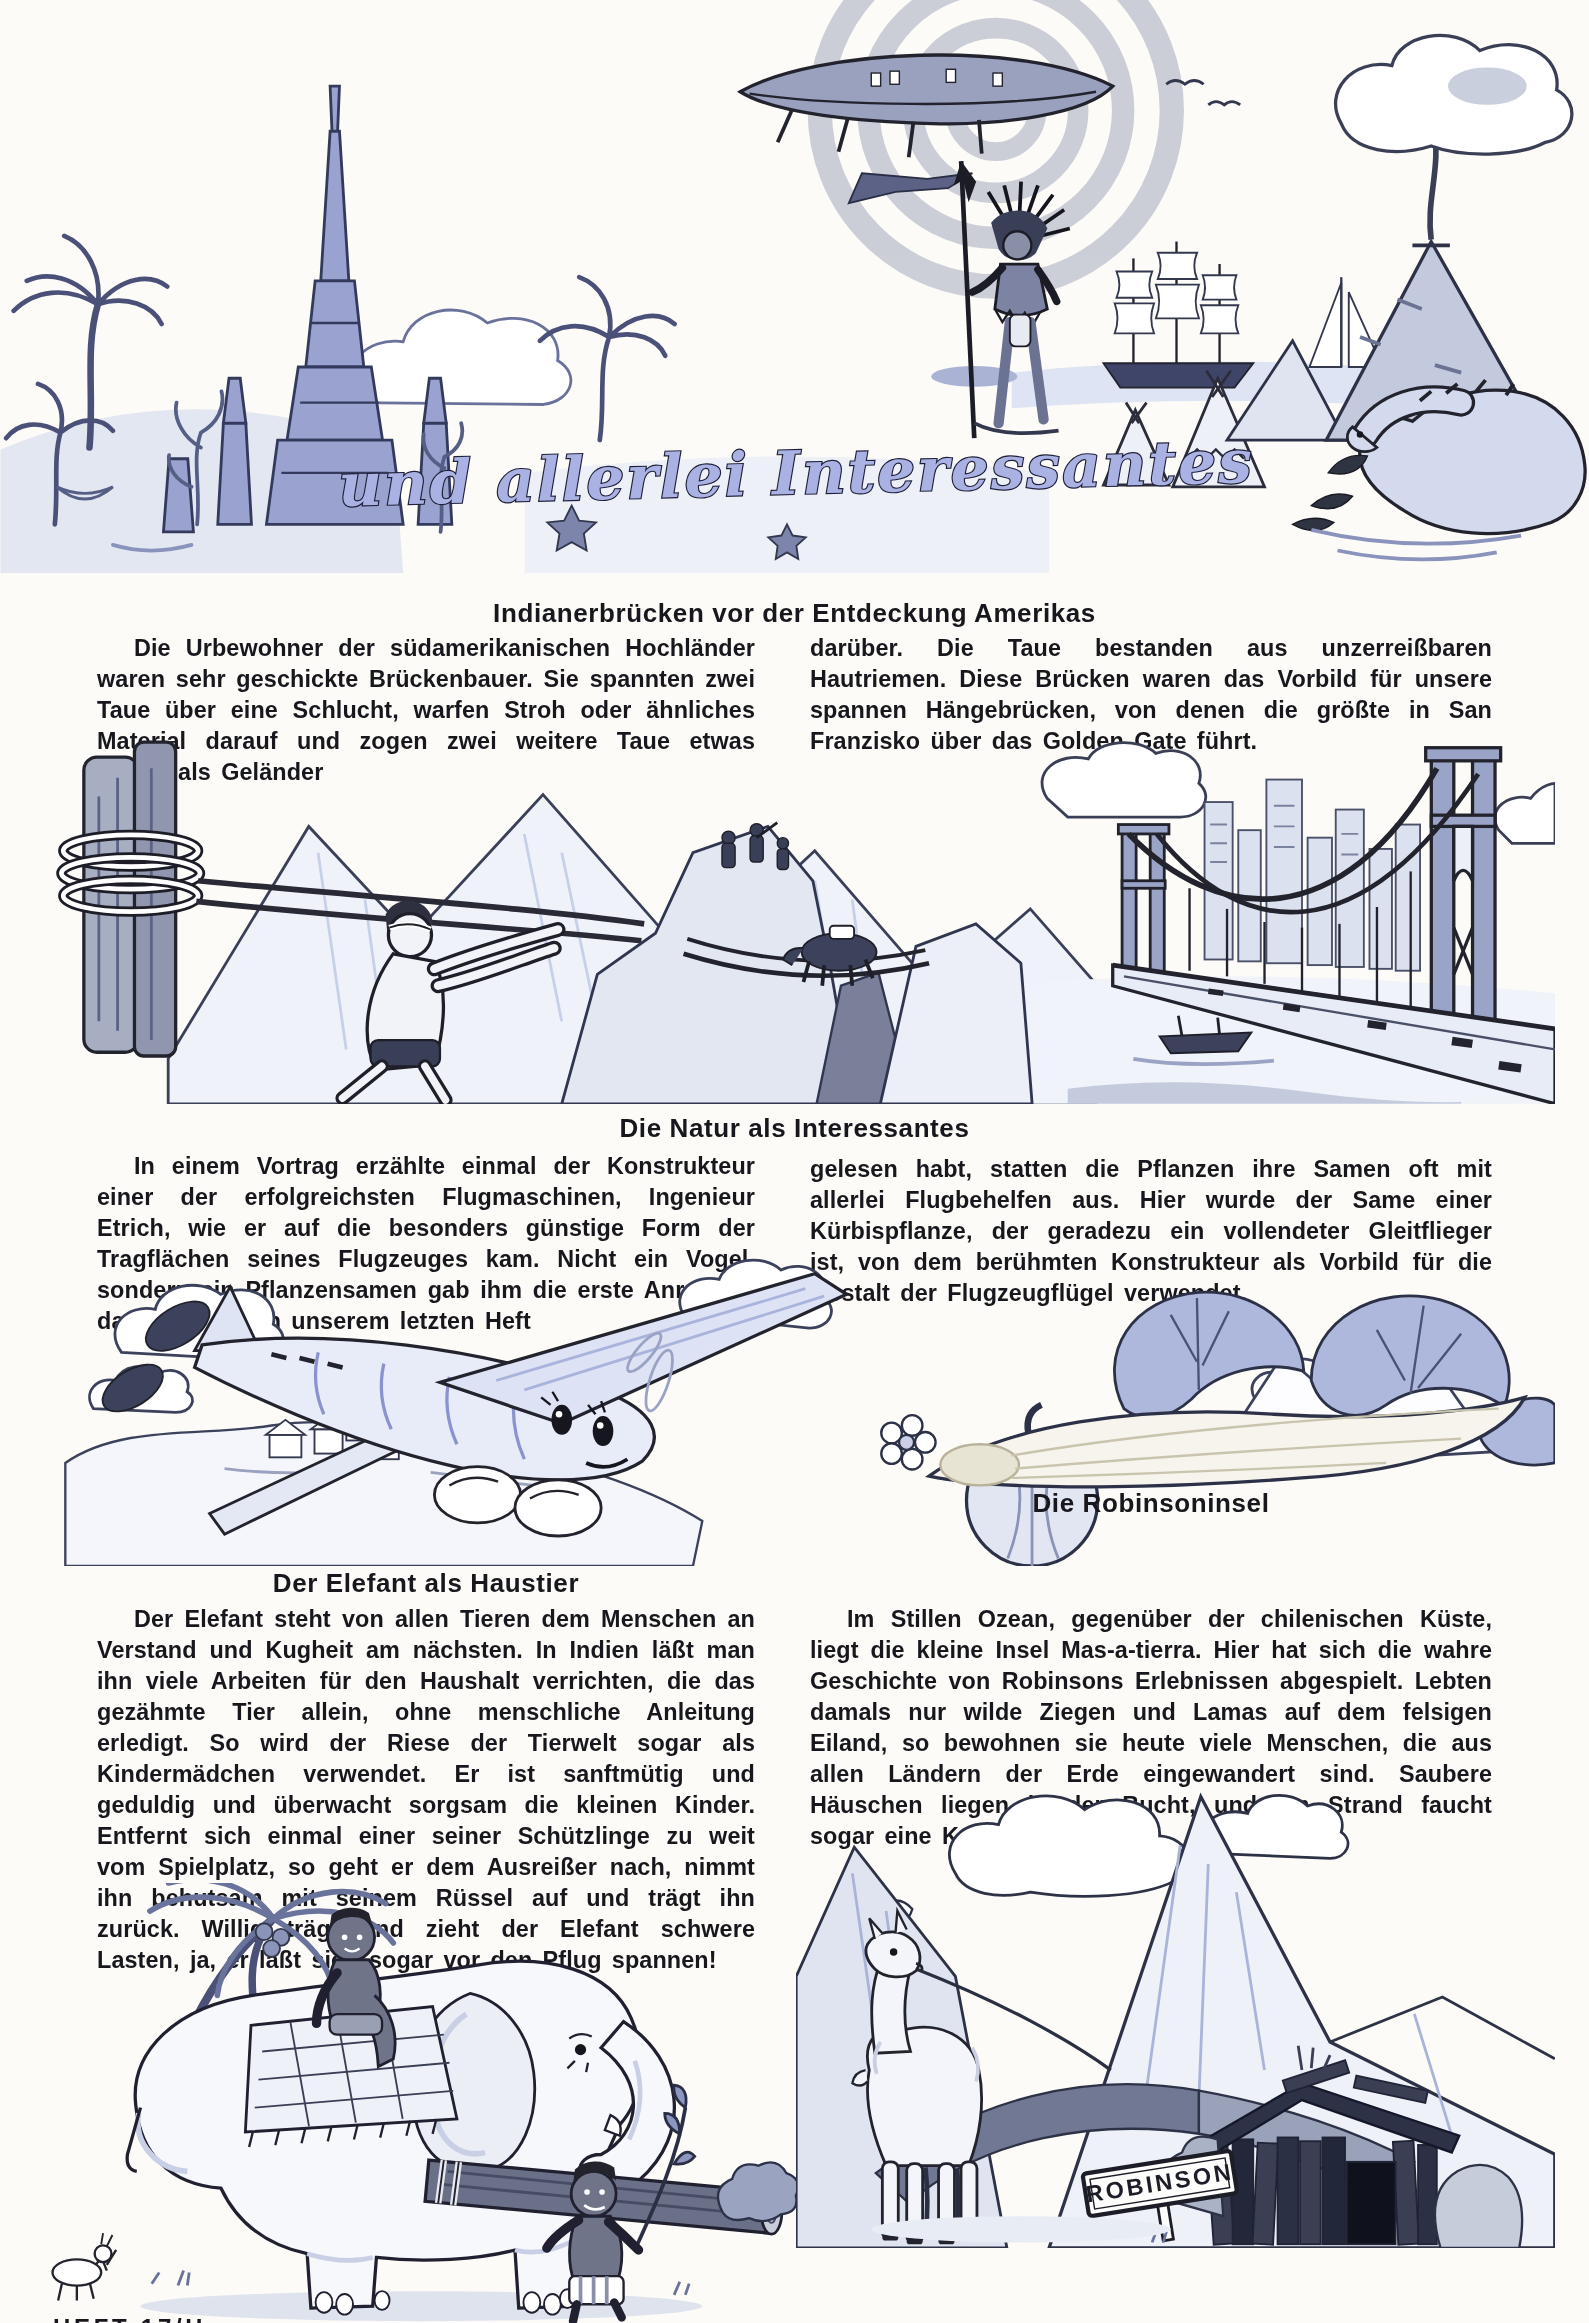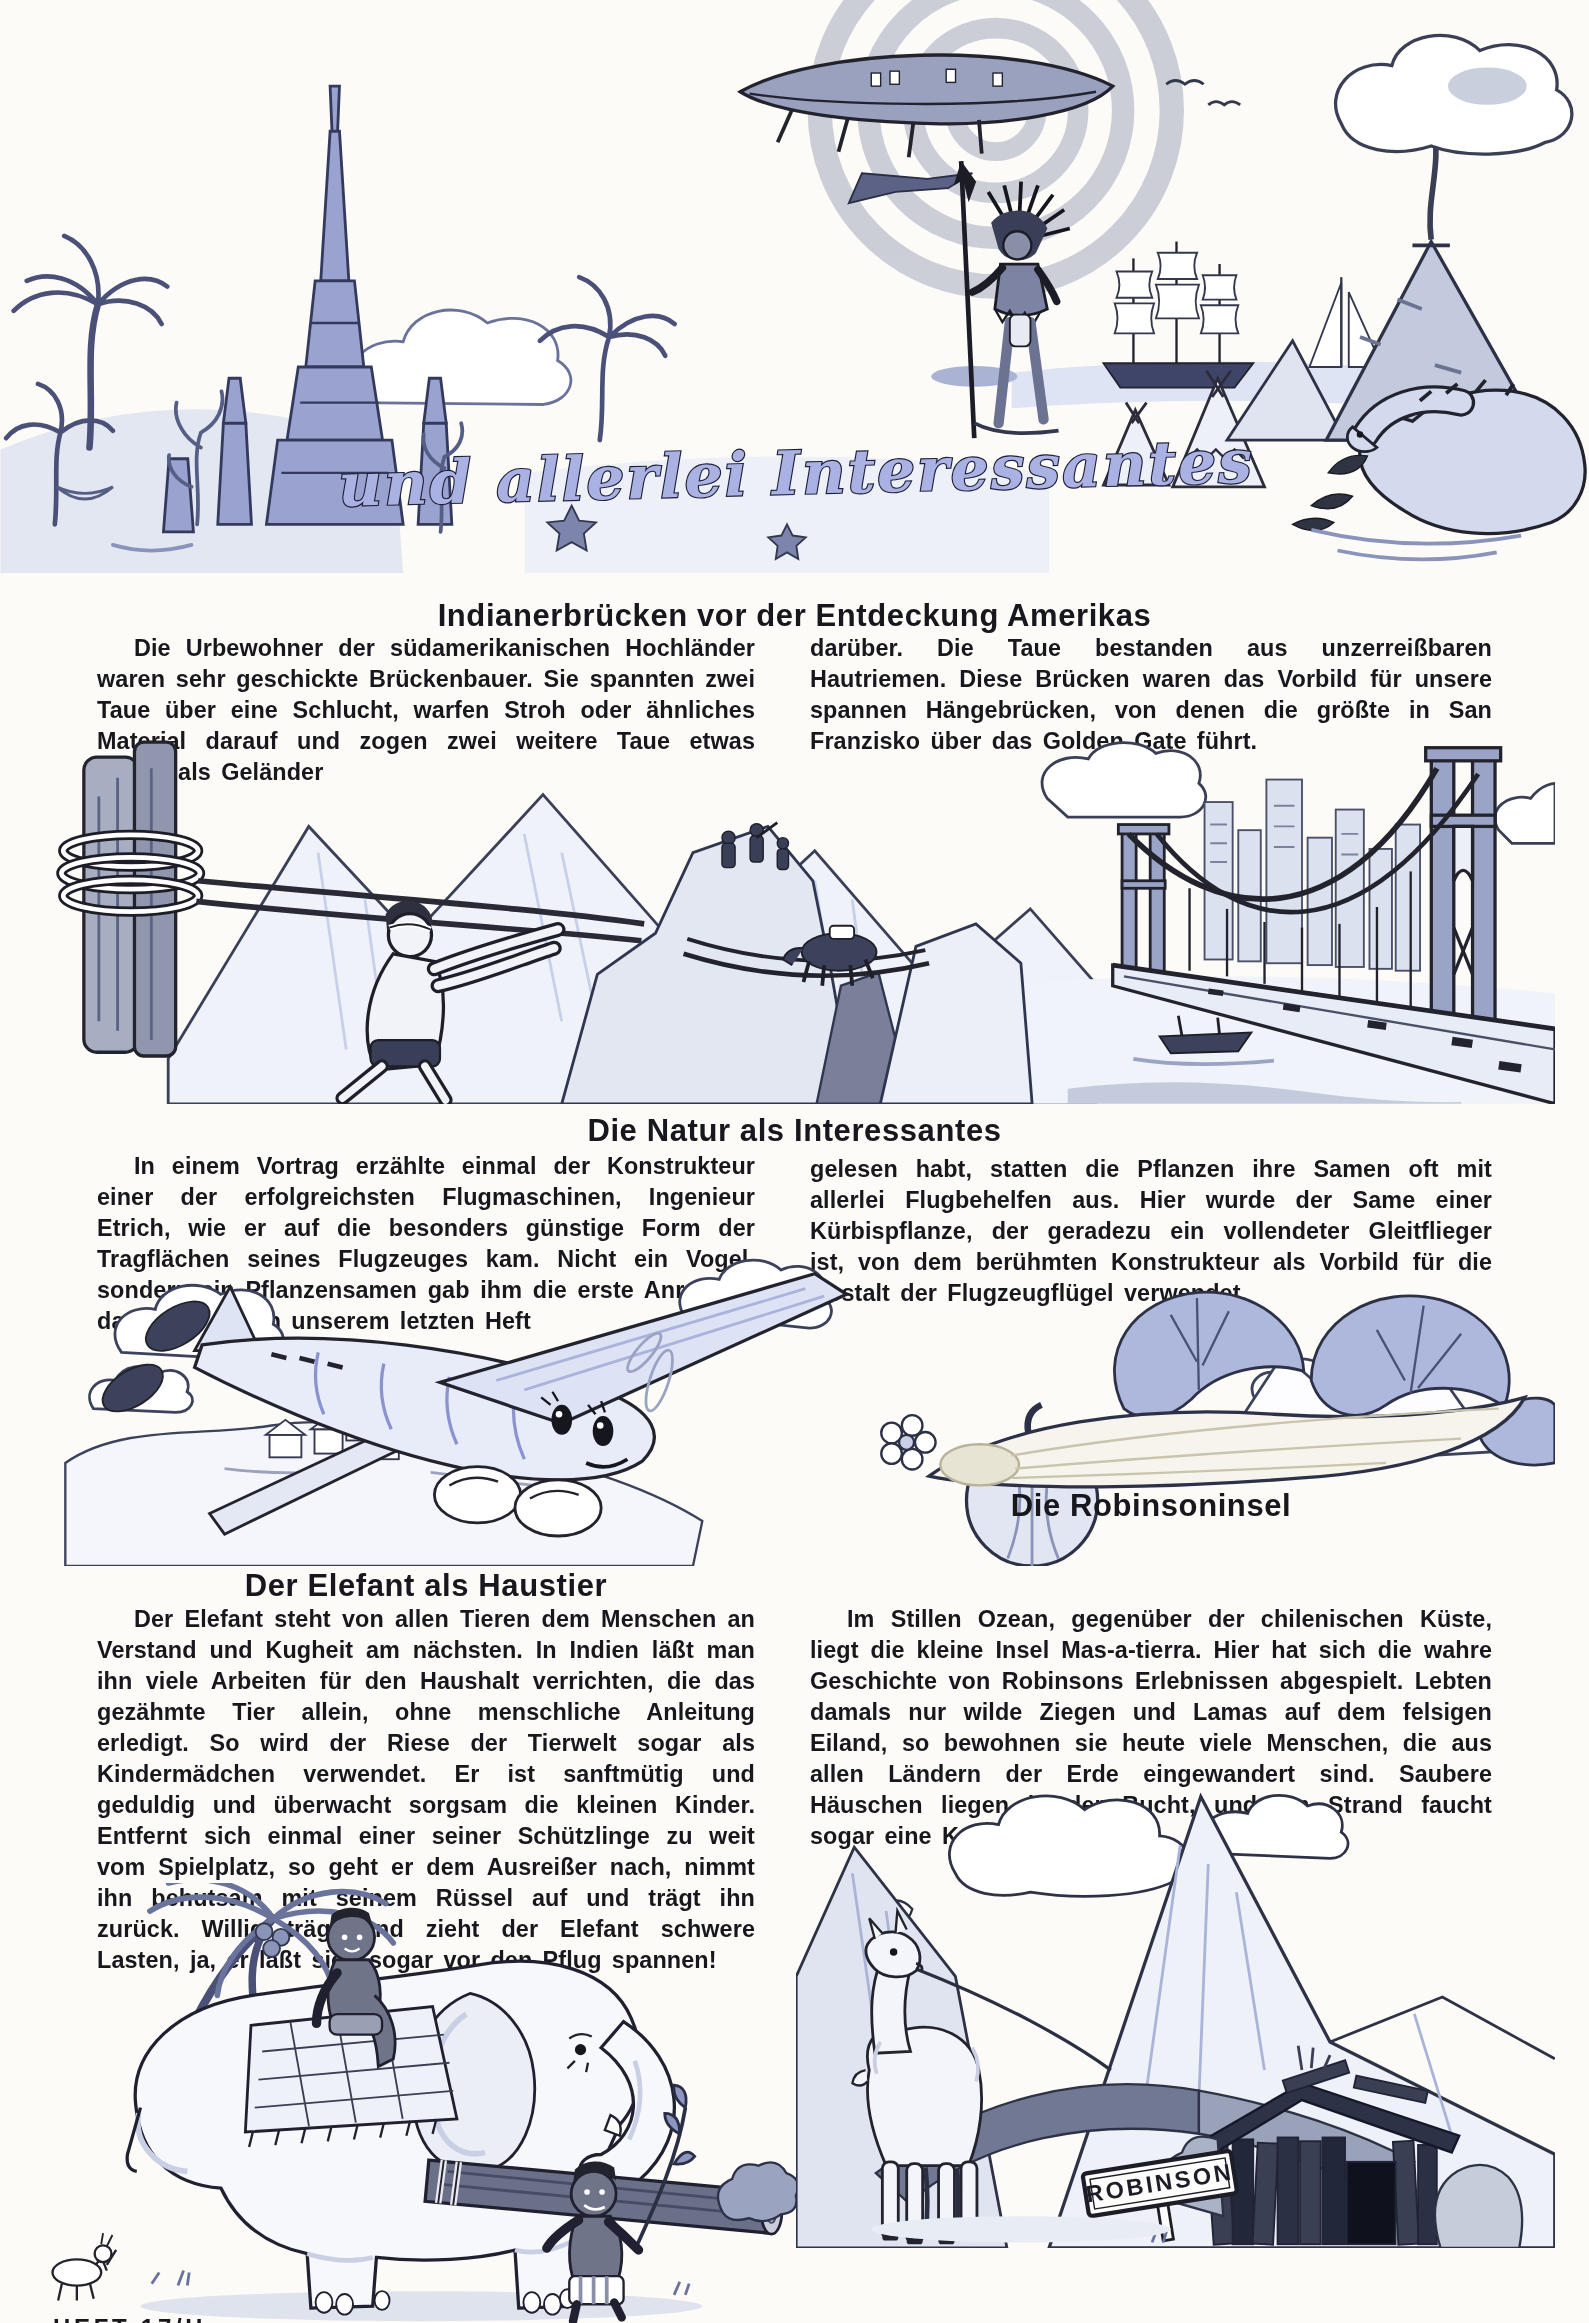--- a/index.html
+++ b/index.html
@@ -1,19 +1,19 @@
 <!DOCTYPE html>
 <html style="font-size:15px"><head>
 <meta charset="utf-8">
 <style>
   html,body{margin:0;padding:0;background:#e8e8e4;}
   .page{position:relative;width:1589px;height:2324px;background:#fcfbf7;overflow:hidden;
         font-family:"Liberation Sans",sans-serif;color:#17171d;}
   svg{position:absolute;display:block;}
-  .headline{position:absolute;font-weight:700;font-size:31px;letter-spacing:0.6px;text-align:center;}
+  .headline{position:absolute;font-weight:700;font-size:26px;letter-spacing:0.6px;text-align:center;}
   .bodycol{position:absolute;font-weight:700;font-size:23.4px;line-height:31px;text-align:justify;
            letter-spacing:0.1px;word-spacing:3.7px;}
   .indent{text-indent:37px;}
   
   .masthead{position:absolute;left:0;top:317px;width:1589px;text-align:center;white-space:nowrap;z-index:5;}
   .mword{display:inline-block;vertical-align:middle;font-family:"DejaVu Sans",sans-serif;font-weight:700;}
   .mw-big{font-size:167px;line-height:167px;letter-spacing:1.9px;}
   .mw-small{font-size:86px;line-height:86px;margin:0 9.4px;position:relative;top:-32px;letter-spacing:0.9px;}
   .blt{display:inline-block;-webkit-text-stroke:6.6px #191925;paint-order:stroke;
        text-shadow:4.7px 6.6px 0 rgba(130,138,196,.45);}

